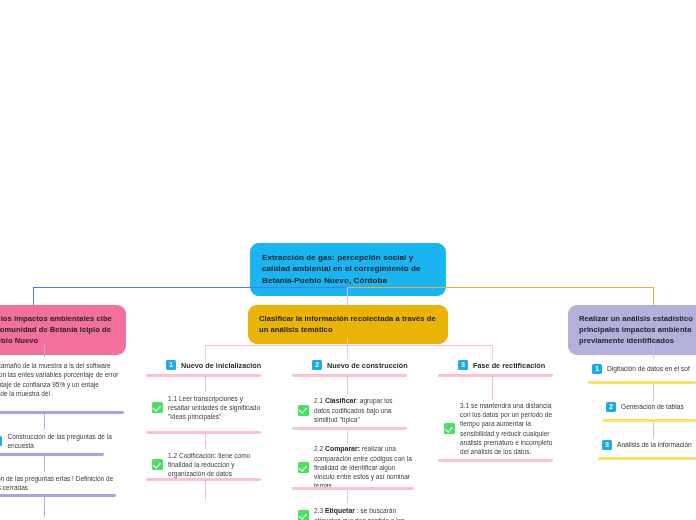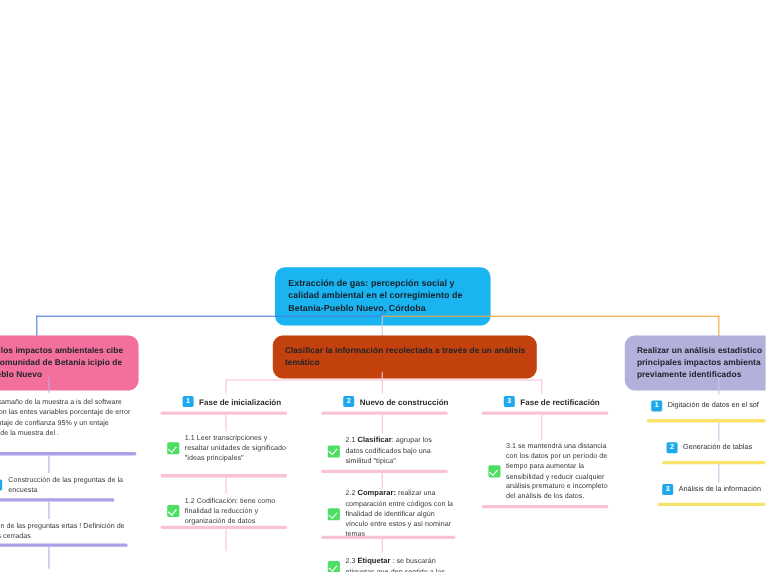--- a/index.html
+++ b/index.html
@@ -36,21 +36,21 @@
     position: absolute;
     border-radius: 9px;
     padding: 8px 10px 9px 11px;
     font-size: 7.6px;
     font-weight: bold;
     line-height: 1.45;
     color: #20242c;
     letter-spacing: 0.05px;
   }
   .l1.left  { left: -24px;  top: 305px; width: 150px; background: #f4709c; }
-  .l1.mid   { left: 248px;  top: 305px; width: 240px; background: #c2410c; }
+  .l1.mid   { left: 248px;  top: 305px; width: 200px; background: #eab308; }
   .l1.right { left: 568px;  top: 305px; width: 155px; background: #b3b0dc; }
 
   
   .conn { position: absolute; }
   .h-blue   { background: #4a7fe0; }
   .h-orange { background: #f5a93b; }
   .v-purple { background: #b7a7e8; }
   .v-pink   { background: #f9c3d4; }
   .v-blue   { background: #4a7fe0; }
   .v-orange { background: #f5a93b; }
@@ -172,21 +172,21 @@
   <div class="conn v-purple" style="left:44px; top:497px; width:1.4px; height:20px;"></div>
 
   <div class="conn v-pink" style="left:347px; top:338px; width:1.4px; height:8px;"></div>
   <div class="conn v-pink" style="left:205px; top:345px; width:288px; height:1.4px;"></div>
   <div class="conn v-pink" style="left:205px; top:345px; width:1.4px; height:13px;"></div>
   <div class="conn v-pink" style="left:347px; top:345px; width:1.4px; height:13px;"></div>
   <div class="conn v-pink" style="left:492px; top:345px; width:1.4px; height:13px;"></div>
 
   <div class="phase" style="left:166px; top:360px;">
     <span class="badge">1</span>
-    <span>Fase de inicialización</span>
+    <span>Nuevo de inicialización</span>
   </div>
   <div class="bar pink" style="left:146px; top:374px; width:115px;"></div>
   <div class="conn v-pink" style="left:205px; top:377px; width:1.4px; height:15px;"></div>
 
   <div class="leaf" style="left:152px; top:394px; width:112px;">
     <span class="check"></span>
     <span class="txt">1.1 Leer transcripciones y resaltar unidades  de significado "ideas principales"</span>
   </div>
   <div class="bar pink" style="left:146px; top:431px; width:115px;"></div>
   <div class="conn v-pink" style="left:205px; top:434px; width:1.4px; height:15px;"></div>

